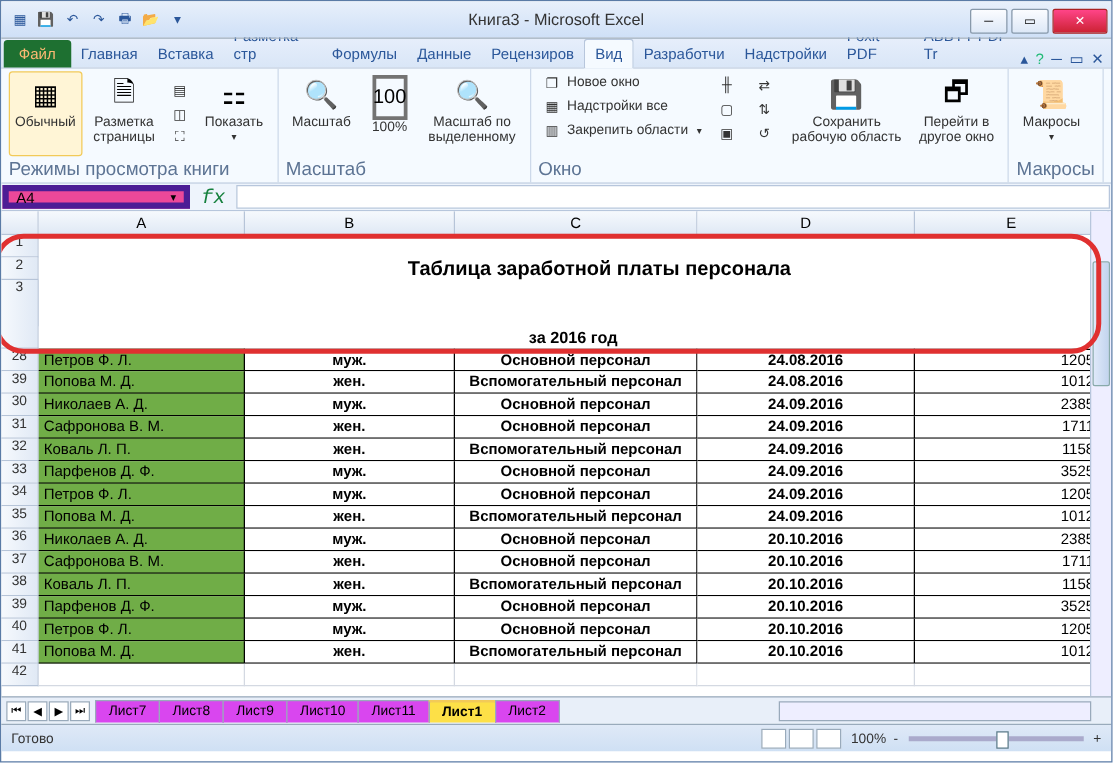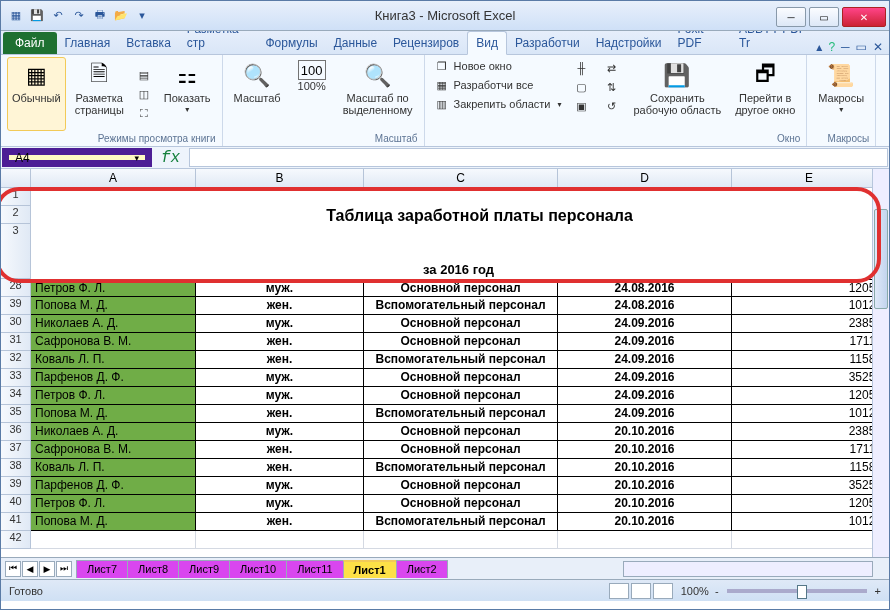--- a/index.html
+++ b/index.html
@@ -5,36 +5,36 @@
 * { margin:0; padding:0; box-sizing:border-box; font-family:"Segoe UI",Tahoma,sans-serif; }
 body { background:#fff; width:890px; height:610px; overflow:hidden; border:1px solid #5a7ba6; position:relative; }
 .titlebar { height:30px; background:linear-gradient(#e8f0fb,#cfe0f7); display:flex; align-items:center; position:relative; border-bottom:1px solid #9ab; }
 .titlebar .qat { display:flex; gap:3px; padding-left:6px; }
 .titlebar .qat .qicon { width:18px; height:18px; display:flex; align-items:center; justify-content:center; font-size:11px; color:#2b579a; }
 .titlebar .title { position:absolute; left:50%; transform:translateX(-50%); font-size:13px; color:#333; }
 .titlebar .winbtns { margin-left:auto; display:flex; }
 .titlebar .winbtns div { width:30px; height:20px; margin:3px 3px 0 0; border:1px solid #89a; background:linear-gradient(#fbfcff,#dde8f7); display:flex; align-items:center; justify-content:center; font-size:10px; border-radius:2px; }
 .titlebar .winbtns .close { background:linear-gradient(#f48,#c23); color:#fff; border-color:#a22; width:44px; }
 .tabs { height:24px; background:linear-gradient(#e6eefb,#d9e6f7); display:flex; align-items:flex-end; font-size:12px; border-bottom:1px solid #b7c6dc; }
-.tabs .filetab { background:#1e7031; color:#ffffff; padding:4px 12px; border-radius:3px 3px 0 0; margin-left:2px; }
+.tabs .filetab { background:#1e7031; color:#fdba74; padding:4px 12px; border-radius:3px 3px 0 0; margin-left:2px; }
 .tabs .tab { padding:4px 8px; color:#2b579a; cursor:pointer; }
 .tabs .tab.active { background:#f5faff; border:1px solid #b7c6dc; border-bottom:1px solid #f5faff; border-radius:3px 3px 0 0; margin-bottom:-1px; }
 .tabs .right { margin-left:auto; display:flex; gap:6px; padding-right:6px; color:#2b579a; font-size:12px; }
 .ribbon { height:92px; background:#f5faff; border-bottom:1px solid #b7c6dc; display:flex; font-size:11px; }
 .rgroup { border-right:1px solid #cdd9ea; padding:2px 6px 0; display:flex; flex-direction:column; }
 .rgroup .btns { display:flex; gap:4px; flex:1; }
-.rgroup .lbl { text-align:right; color:#5d7494; font-size:10px; padding:2px 0; }
+.rgroup .lbl { text-align:left; color:#5d7494; font-size:15px; padding:2px 0; }
 .bigbtn { display:flex; flex-direction:column; align-items:center; justify-content:flex-start; padding:2px 4px; min-width:44px; cursor:pointer; border:1px solid transparent; border-radius:3px; }
 .bigbtn .ic { width:32px; height:32px; display:flex; align-items:center; justify-content:center; font-size:22px; }
 .bigbtn span { font-size:11px; line-height:12px; text-align:center; color:#333; }
 .smallstack { display:flex; flex-direction:column; gap:1px; }
 .smallitem { display:flex; align-items:center; gap:4px; padding:1px 3px; font-size:11px; color:#333; cursor:pointer; }
 .smallitem .si { width:16px; height:16px; display:flex; align-items:center; justify-content:center; font-size:11px; }
 .namebox { height:22px; display:flex; border-bottom:1px solid #b7c6dc; background:#eef4fc; }
-.namebox .nb { width:150px; background:#fef9c3; border:7px solid #4c1d95; margin:1px; font-size:12px; padding:1px 6px; display:flex; align-items:center; }
+.namebox .nb { width:150px; background:#ec4899; border:5px solid #4c1d95; margin:1px; font-size:12px; padding:1px 6px; display:flex; align-items:center; }
 .namebox .fxlbl { padding:2px 8px; color:#15803d; font-style:italic;font-family:Liberation Mono, monospace; }
 .namebox .fxbar { flex:1; background:#fff; border:1px solid #b7c6dc; margin:1px; }
 .sheet { position:relative; height:388px; overflow:hidden; }
 .grid { display:grid; grid-template-columns:30px 165px 168px 194px 174px 155px; }
 .hdr { background:linear-gradient(#f6f9fd,#e0e9f5); border:1px solid #b6c4d8; border-top:none; border-left:none; text-align:center; font-size:12px; padding:2px 0; position:sticky; top:0; }
 .rh { background:linear-gradient(90deg,#f6f9fd,#e0e9f5); border:1px solid #b6c4d8; border-left:none; border-top:none; text-align:center; font-size:11px; color:#333; }
 .cell { border-right:1px solid #000; border-bottom:1px solid #000; font-size:12px; padding:1px 4px; background:#fff; height:18px; overflow:hidden; white-space:nowrap; }
 .cell.noborder { border-right:1px solid #d4d9e2; border-bottom:1px solid #d4d9e2; }
 .cell.bt { border-top:1px solid #000; }
 .titlecell { border:none; border-right:1px solid #d4d9e2; }
@@ -131,41 +131,41 @@
     </div>
     <div class="lbl">Режимы просмотра книги</div>
   </div>
   <div class="rgroup">
     <div class="btns">
       <div class="bigbtn">
         <div class="ic">🔍</div>
         <span>Масштаб</span>
       </div>
       <div class="bigbtn">
-        <div class="ic" style="border:1px solid #737373;font-size:13px;width:28px;height:20px">100</div>
+        <div class="ic" style="border:3px solid #737373;font-size:16px;width:28px;height:36px">100</div>
         <span>100%</span>
       </div>
       <div class="bigbtn">
         <div class="ic">🔍</div>
         <span style="white-space:pre">Масштаб по
 выделенному</span>
       </div>
     </div>
     <div class="lbl">Масштаб</div>
   </div>
   <div class="rgroup">
     <div class="btns">
       <div class="smallstack">
         <div class="smallitem">
             <div class="si">❐</div>
             <span>Новое окно</span>
           </div>
         <div class="smallitem">
             <div class="si">▦</div>
-            <span>Разработчи все</span>
+            <span>Надстройки все</span>
           </div>
         <div class="smallitem">
             <div class="si">▥</div>
             <span>Закрепить области</span>
             <span style="font-size:8px;margin-left:3px">▾</span>
           </div>
       </div>
       <div class="smallstack" style="padding:2px">
         <div class="smallitem">
             <div class="si">╫</div>

